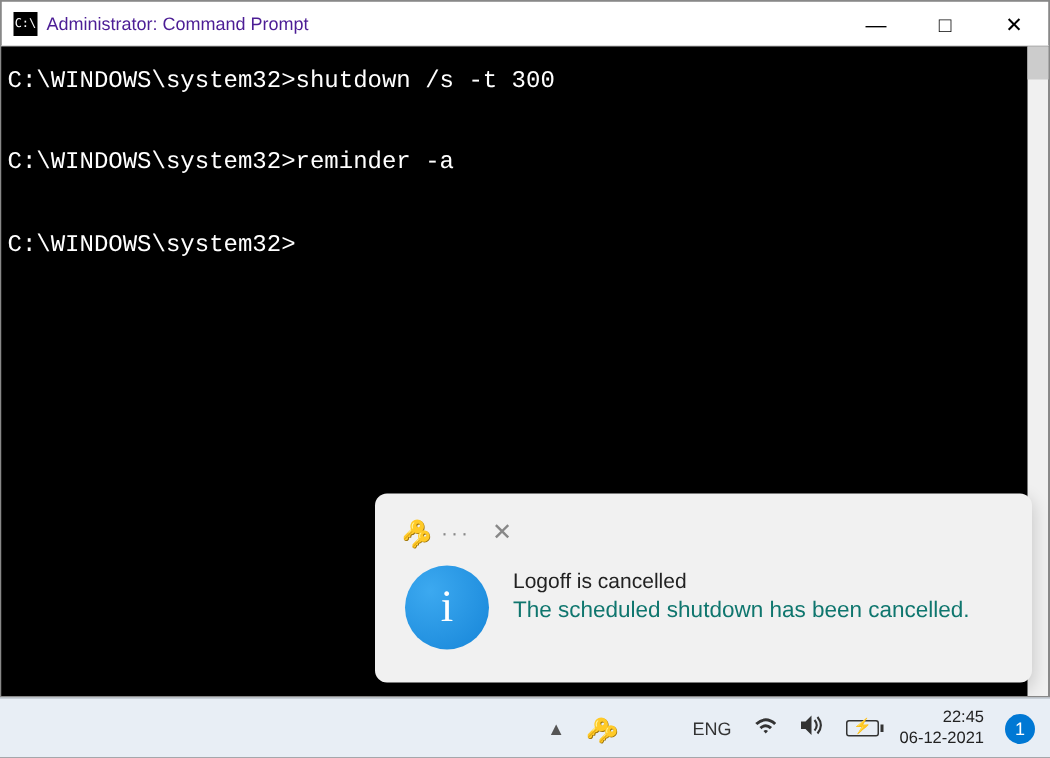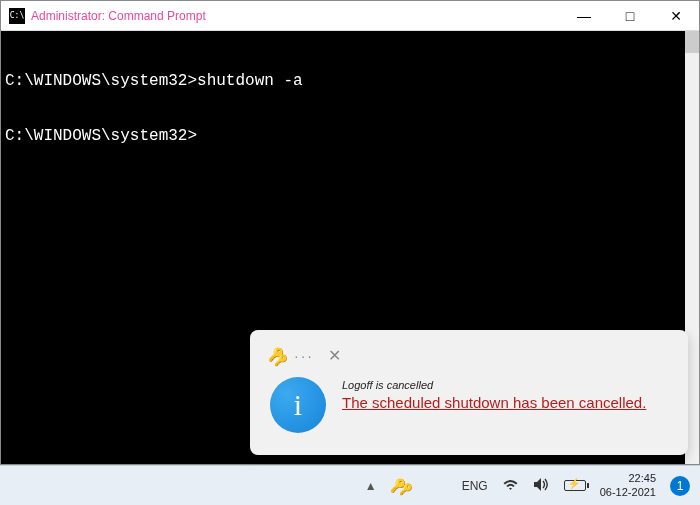--- a/index.html
+++ b/index.html
@@ -26,21 +26,21 @@
       padding-left: 8px;
       border-bottom: 1px solid #ddd;
     }
     .titlebar-icon {
       width: 16px; height: 16px;
       background: #000;
       display: inline-flex; align-items: center; justify-content: center;
       color: #fff; font-size: 8px; font-family: monospace;
       margin-right: 6px;
     }
-    .titlebar-text { font-size: 12px; color: #ec4899; flex: 1; }
+    .titlebar-text { font-size: 12px; color: #4c1d95; flex: 1; }
     .window-controls { display: flex; height: 100%; }
     .win-btn {
       width: 46px; height: 100%;
       display: flex; align-items: center; justify-content: center;
       font-size: 14px; color: #000;
     }
 
     .terminal {
       background: #000;
       color: #fff;
@@ -98,22 +98,22 @@
       display: flex; align-items: center; justify-content: center;
       flex-shrink: 0;
     }
     .info-icon-i {
       font-family: Georgia, serif;
       font-size: 30px;
       color: #fff;
       font-style: normal;
     }
     .notif-text { flex: 1; padding-top: 2px; }
-    .notif-title { font-size: 11px; color: #222; margin-bottom: 2px; font-style: italic; }
-    .notif-msg { font-size: 15px; color: #b91c1c; line-height: 1.3; text-decoration: underline; }
+    .notif-title { font-size: 14px; color: #222; margin-bottom: 2px; }
+    .notif-msg { font-size: 15px; color: #0f766e; line-height: 1.3; }
 
     .taskbar {
       position: absolute;
       left: 0; right: 0; bottom: 0;
       height: 40px;
       background: #e8eef5;
       border-top: 1px solid #c8d0d8;
       display: flex;
       align-items: center;
       justify-content: flex-end;
@@ -164,22 +164,23 @@
   <div class="titlebar">
     <span class="titlebar-icon">C:\</span>
     <span class="titlebar-text">Administrator: Command Prompt</span>
     <div class="window-controls">
       <div class="win-btn">—</div>
       <div class="win-btn">□</div>
       <div class="win-btn close">✕</div>
     </div>
   </div>
   <div class="terminal">
+    <div class="terminal-line"><span>C:\WINDOWS\system32&gt;</span><span>shutdown /s -t 300</span></div>
     <div class="terminal-line">&nbsp;</div>
-    <div class="terminal-line"><span>C:\WINDOWS\system32&gt;</span><span>shutdown -a</span></div>
+    <div class="terminal-line"><span>C:\WINDOWS\system32&gt;</span><span>reminder -a</span></div>
     <div class="terminal-line">&nbsp;</div>
     <div class="terminal-line"><span>C:\WINDOWS\system32&gt;</span><span></span></div>
     <div class="scrollbar">
       <div class="scrollbar-thumb"></div>
     </div>
   </div>
 </div>
 
 <div class="notification">
   <div class="notif-header">

